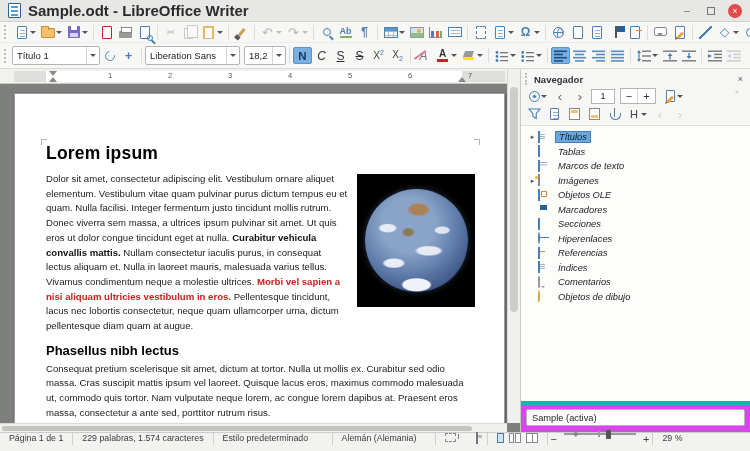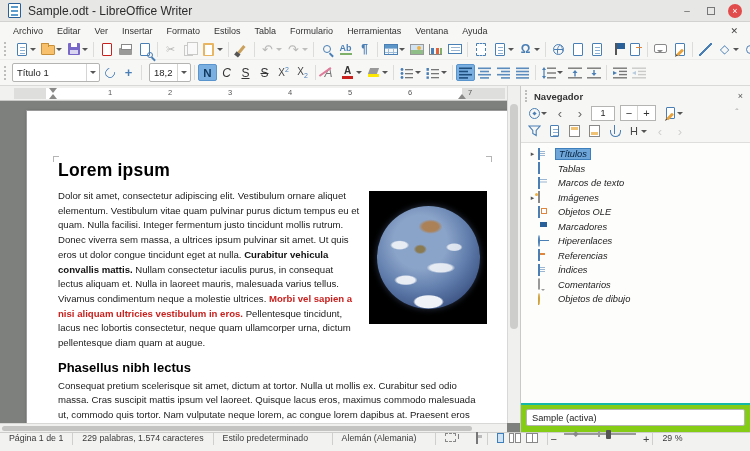--- a/index.html
+++ b/index.html
@@ -4,21 +4,21 @@
 <style>
   * { box-sizing:border-box; margin:0; padding:0; }
   html,body { width:750px; height:451px; overflow:hidden; }
   body { font-family:"Liberation Sans", sans-serif; font-size:9px; color:#333; background:#e7e7e6; }
   #app { width:750px; height:451px; display:flex; flex-direction:column; position:relative; }
 
   
   #titlebar { height:22px; background:#e7e7e6; border-bottom:1px solid #d2d2d1; display:flex; align-items:center; padding:0 8px; flex:none; }
   .doc-ic { width:13px; height:15px; background:#fff; border:1px solid #2a6099; border-radius:1px; margin-right:7px; position:relative; }
   .doc-ic::after { content:""; position:absolute; left:2px; top:2px; width:7px; height:2px; background:#5c9ccc; box-shadow:0 4px 0 #5c9ccc, 0 8px 0 #5c9ccc; }
-  #title-text { font-weight:normal; font-size:12px; color:#2b2b2b; }
+  #title-text { font-weight:bold; font-size:15px; color:#2b2b2b; }
   #winbtns { margin-left:auto; display:flex; align-items:center; gap:10px; }
   .winbtn { width:14px; height:14px; display:flex; align-items:center; justify-content:center; color:#666; font-size:10px; }
   .maxbox { width:8px; height:8px; border:1px solid #777; }
   #close-btn { width:14px; height:14px; border-radius:50%; background:#e24b4b; color:#fff; font-size:9px; display:flex; align-items:center; justify-content:center; }
 
   
   #menubar { height:17px; background:#f7f7f6; display:flex; align-items:center; padding:0 6px; gap:0; flex:none; }
   .menu-item { padding:2px 7px; color:#333; font-size:9px; }
   #menubar-close { margin-left:auto; color:#444; font-size:9px; padding:0 6px; }
 
@@ -89,21 +89,21 @@
   .svgic { display:block; }
 
   
   #main { flex:1; display:flex; min-height:0; }
   #docregion { width:520px; position:relative; background:#7d807d; flex:none; }
   #ruler { position:absolute; left:0; top:0; width:507px; height:15px; background:#f1f1f0; border-bottom:1px solid #c9c9c8; }
   #ruler .zone { position:absolute; top:2px; height:11px; background:#fff;
      background-image:repeating-linear-gradient(90deg, #aaa 0 1px, transparent 1px 15px); background-position:5px 0; background-size:100% 3px; background-repeat:repeat-x; background-position-y:4px; }
   .rnum { position:absolute; top:2px; font-size:7.5px; color:#555; transform:translateX(-50%); background:transparent; }
   .ind-mark { position:absolute; width:0; height:0; }
-  #canvas { position:absolute; left:12px; top:16px; width:507px; bottom:9px; overflow:hidden; }
+  #canvas { position:absolute; left:0; top:16px; width:507px; bottom:9px; overflow:hidden; }
   #page { position:absolute; left:14px; top:8px; width:491px; height:560px; background:#fff; border:1px solid #9a9a9a; box-shadow:1px 1px 3px rgba(0,0,0,.35); padding:49px 29px 0 31px; }
   .corner { position:absolute; width:6px; height:6px; }
   .corner.tl { left:26px; top:45px; border-left:1px solid #b5b5b5; border-top:1px solid #b5b5b5; }
   .corner.tr { right:24px; top:45px; border-right:1px solid #b5b5b5; border-top:1px solid #b5b5b5; }
   #page h1 { font-size:17.5px; color:#000; margin:0 0 8px; letter-spacing:.2px; }
   #page h2 { font-size:13px; color:#000; margin:7px 0 4px; }
   #page p { font-size:9.6px; line-height:14.7px; color:#1b1b1b; margin:0 0 9px; text-align:left; }
   .red { color:#c9211e; font-weight:bold; }
   b.blk { color:#111; }
   #earth-frame { float:right; width:118px; height:133px; background:#000; margin:2px 0 5px 9px; display:flex; align-items:center; justify-content:center; }
@@ -165,21 +165,21 @@
   .ti-flag { width:2px; height:11px; background:#666; margin:0 auto; position:relative; }
   .ti-flag::before { content:""; position:absolute; left:2px; top:0.5px; width:7px; height:5px; background:#2a6099; }
   .ti-sec { width:10px; height:10px; margin:0 auto; border:1px solid #4a7fb5; background:repeating-linear-gradient(#fff 0 2px, #9ab6d2 2px 3px); }
   .ti-globe { width:10px; height:10px; margin:0 auto; border:1.1px solid #4a7fb5; border-radius:50%; position:relative; overflow:hidden; }
   .ti-globe::before { content:""; position:absolute; left:0; top:4px; width:10px; height:1px; background:#4a7fb5; }
   .ti-ref { width:9px; height:11px; background:#fff; border:1px solid #4a7fb5; margin:0 auto; position:relative; }
   .ti-ref::after { content:""; position:absolute; left:1px; top:3px; width:5px; height:1.5px; background:#e0853c; }
   .ti-bub { width:11px; height:8px; margin:1px auto 0; border:1px solid #999; border-radius:2px; background:#fff; position:relative; }
   .ti-bub::after { content:""; position:absolute; left:2px; bottom:-3.5px; border:2.5px solid transparent; border-top-color:#999; }
   .ti-draw { width:9px; height:9px; margin:0 auto; border:1.2px solid #d0a23c; border-radius:50% 50% 50% 0; transform:rotate(-15deg); }
-  #nav-bottom { padding:4px 5px 6px; border-top:2px solid #14b8a6; background:#84cc16; }
+  #nav-bottom { padding:4px 5px 6px; border-top:4px solid #14b8a6; background:#d946ef; }
   #doc-combo { height:17px; background:#fff; border:1px solid #b4b4b3; border-radius:2px; display:flex; align-items:center; padding:0 5px; font-size:9.3px; color:#222; }
 
   
   #tabstrip { width:28px; background:#f3f3f2; border-left:1px solid #d4d4d3; display:flex; flex-direction:column; align-items:center; padding-top:5px; gap:9px; flex:none; }
   .tsi { width:22px; height:20px; display:flex; align-items:center; justify-content:center; position:relative; border-radius:3px; }
   .tsi.active { border:1px solid #9fb8cf; background:#e4edf5; }
   .ts-sep { width:18px; height:1px; background:#d8d8d7; }
   .gear { width:8px; height:8px; border:1.6px solid #666; border-radius:50%;
      box-shadow:0 -5px 0 -3px #666, 0 5px 0 -3px #666, -5px 0 0 -3px #666, 5px 0 0 -3px #666, -3.7px -3.7px 0 -3.2px #666, 3.7px 3.7px 0 -3.2px #666, -3.7px 3.7px 0 -3.2px #666, 3.7px -3.7px 0 -3.2px #666; }
   .props { width:13px; height:11px; border:1px solid #666; background:#fff; position:relative; }
@@ -218,34 +218,20 @@
     <span id="title-text">Sample.odt - LibreOffice Writer</span>
     <div id="winbtns">
       <span class="winbtn">–</span>
       <span class="winbtn">
           <span class="maxbox"></span>
         </span>
       <span id="close-btn">×</span>
     </div>
   </div>
 
-  <div id="menubar">
-    <span class="menu-item">Archivo</span>
-    <span class="menu-item">Editar</span>
-    <span class="menu-item">Ver</span>
-    <span class="menu-item">Insertar</span>
-    <span class="menu-item">Formato</span>
-    <span class="menu-item">Estilos</span>
-    <span class="menu-item">Tabla</span>
-    <span class="menu-item">Formulario</span>
-    <span class="menu-item">Herramientas</span>
-    <span class="menu-item">Ventana</span>
-    <span class="menu-item">Ayuda</span>
-    <span id="menubar-close">✕</span>
-  </div>
 
   <div id="tb1" class="toolbar">
     <span class="grip"></span>
     <span class="ico dd">
         <span class="pg lines"></span>
       </span>
     <span class="ico dd">
         <span class="folder"></span>
       </span>
     <span class="ico dd">
@@ -352,20 +338,24 @@
       <span class="cval">Título 1</span>
       <span class="cbtn"></span>
     </span>
     <span class="ico">
         <span class="updstyle"></span>
       </span>
     <span class="ico">
         <span class="plus-blue">+</span>
       </span>
     <span class="sep"></span>
+    <span class="combo" style="width:95px">
+      <span class="cval">Liberation Sans</span>
+      <span class="cbtn"></span>
+    </span>
     <span class="combo" style="width:42px;margin-left:4px">
       <span class="cval">18,2</span>
       <span class="cbtn"></span>
     </span>
     <span class="sep"></span>
     <span class="ico active-tog">
         <span class="fmt-letter" style="color:#123a61">N</span>
       </span>
     <span class="ico">
         <span class="fmt-letter" style="font-style:italic;font-weight:normal;font-size:12px">C</span>
@@ -617,20 +607,25 @@
           <span class="ticon"><span class="ti-ole"></span></span>
           <span class="tlabel">Objetos OLE</span>
         </div>
         <div class="trow">
           <span class="texp"></span>
           <span class="ticon"><span class="ti-flag"></span></span>
           <span class="tlabel">Marcadores</span>
         </div>
         <div class="trow">
           <span class="texp"></span>
+          <span class="ticon"><span class="ti-sec"></span></span>
+          <span class="tlabel">Secciones</span>
+        </div>
+        <div class="trow">
+          <span class="texp"></span>
           <span class="ticon"><span class="ti-globe"></span></span>
           <span class="tlabel">Hiperenlaces</span>
         </div>
         <div class="trow">
           <span class="texp"></span>
           <span class="ticon"><span class="ti-ref"></span></span>
           <span class="tlabel">Referencias</span>
         </div>
         <div class="trow">
           <span class="texp"></span>

